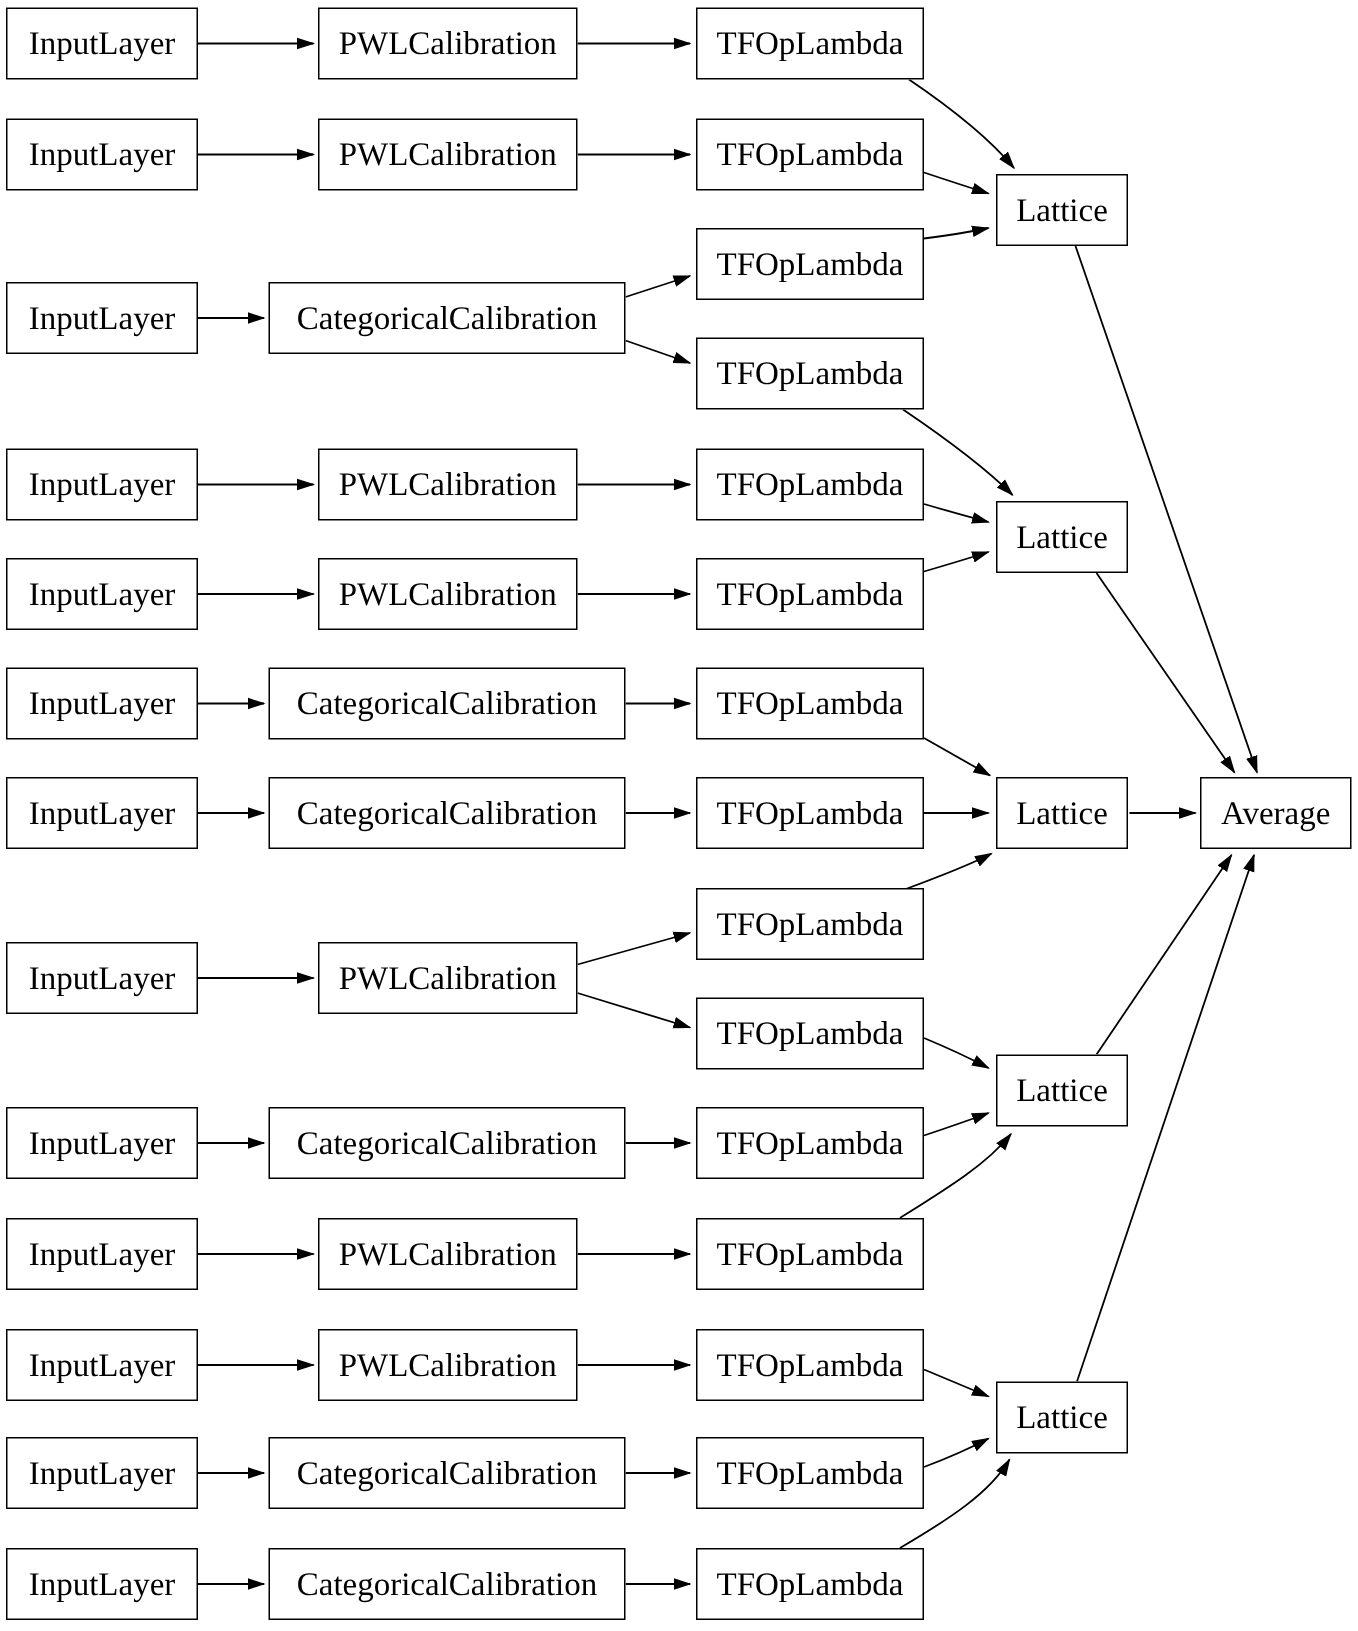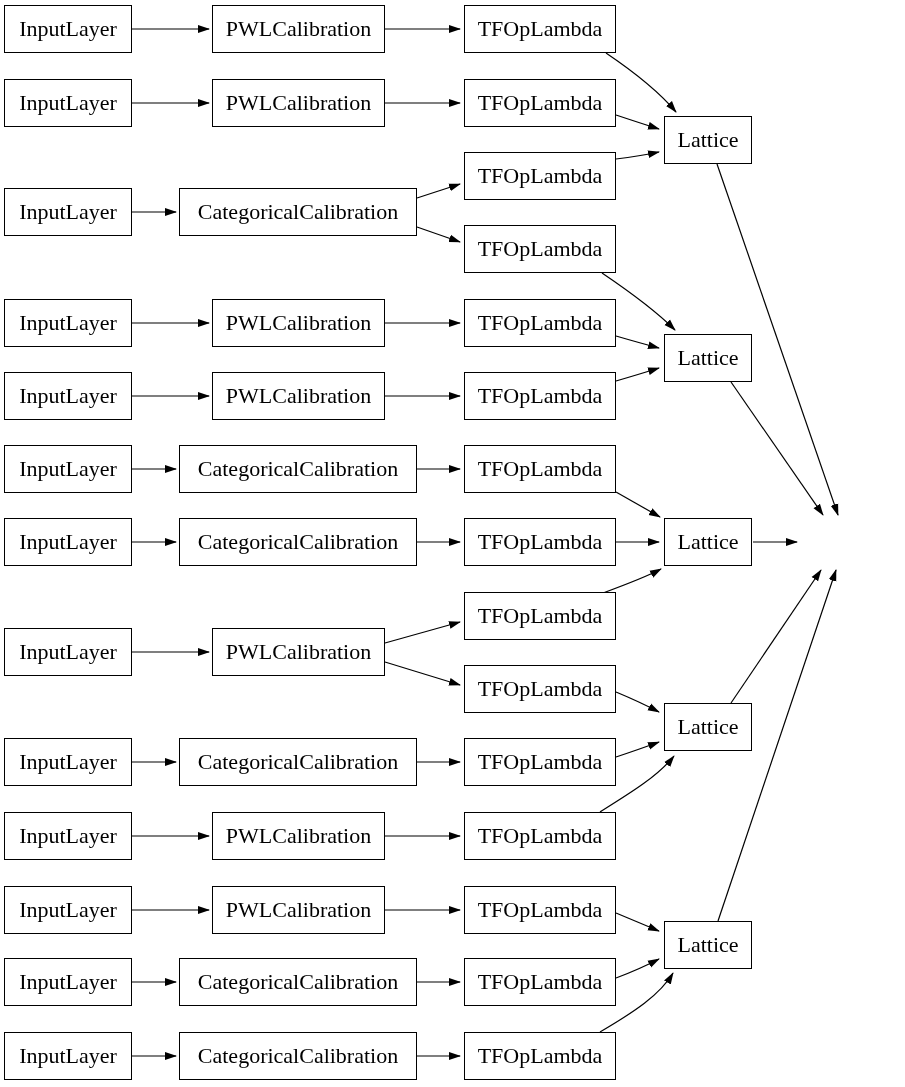--- a/index.html
+++ b/index.html
@@ -122,13 +122,14 @@
     <div class="node" style="left: 4px; top: 886px; width: 128px; height: 48px;">InputLayer</div>
     <div class="node" style="left: 212px; top: 886px; width: 173px; height: 48px;">PWLCalibration</div>
     <div class="node" style="left: 464px; top: 886px; width: 152px; height: 48px;">TFOpLambda</div>
     <div class="node" style="left: 664px; top: 921px; width: 88px; height: 48px;">Lattice</div>
     <div class="node" style="left: 4px; top: 958px; width: 128px; height: 48px;">InputLayer</div>
     <div class="node" style="left: 179px; top: 958px; width: 238px; height: 48px;">CategoricalCalibration</div>
     <div class="node" style="left: 464px; top: 958px; width: 152px; height: 48px;">TFOpLambda</div>
     <div class="node" style="left: 4px; top: 1032px; width: 128px; height: 48px;">InputLayer</div>
     <div class="node" style="left: 179px; top: 1032px; width: 238px; height: 48px;">CategoricalCalibration</div>
     <div class="node" style="left: 464px; top: 1032px; width: 152px; height: 48px;">TFOpLambda</div>
+    <div class="node" style="left: 800px; top: 518px; width: 101px; height: 48px;">Average</div>
   </div>
 
 </body></html>

